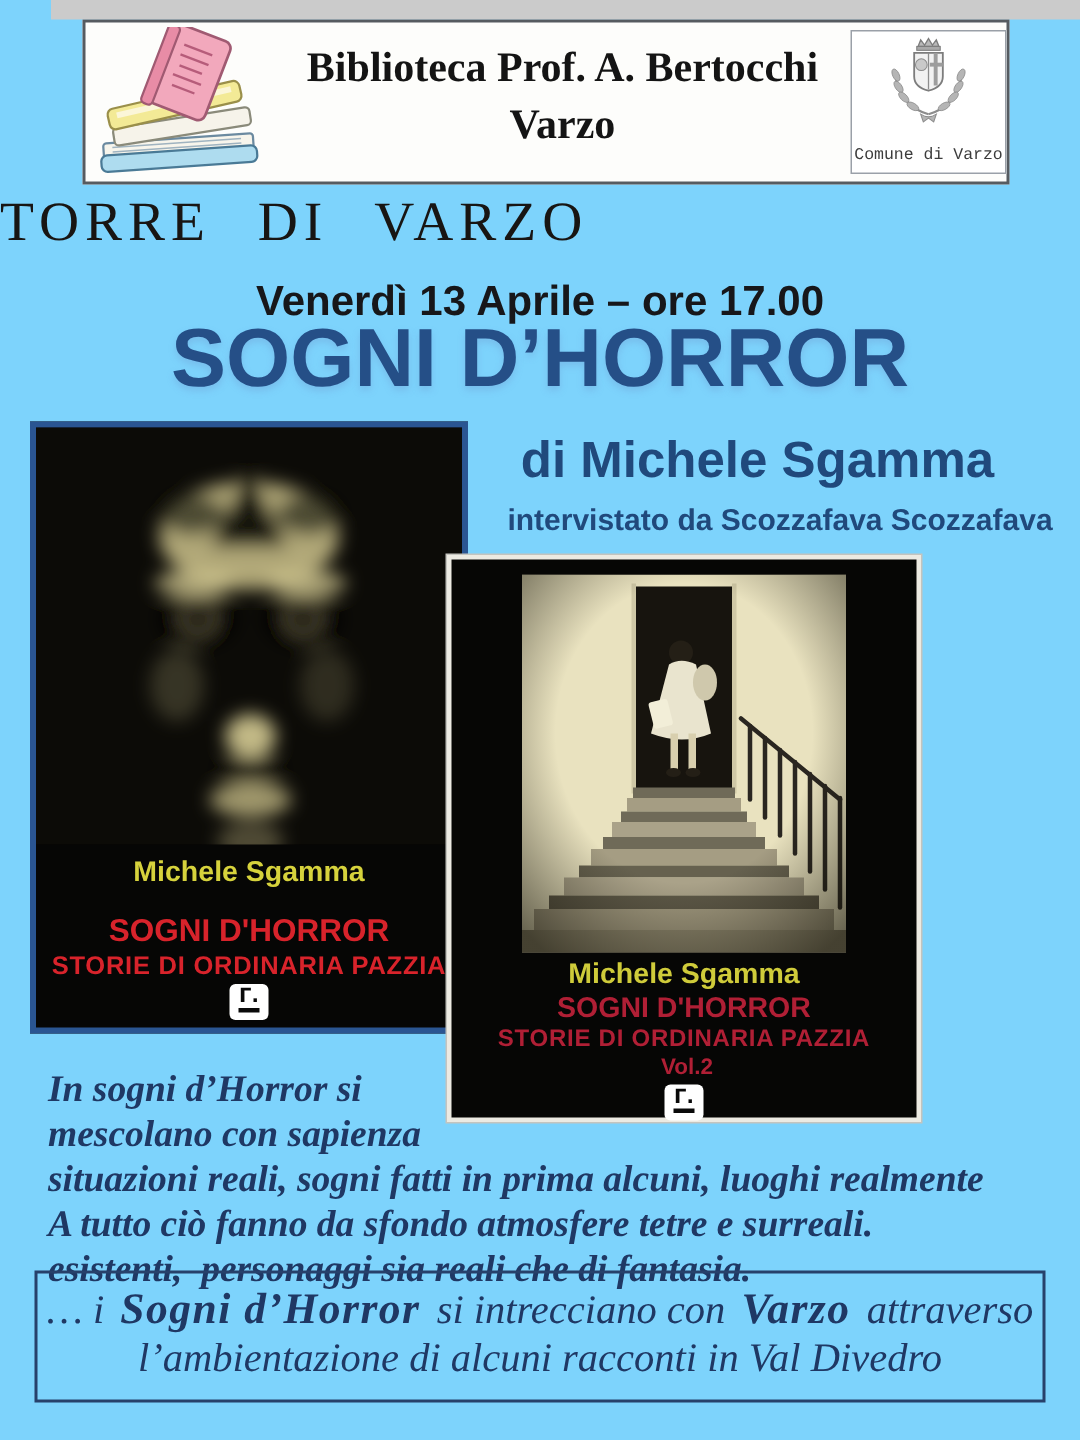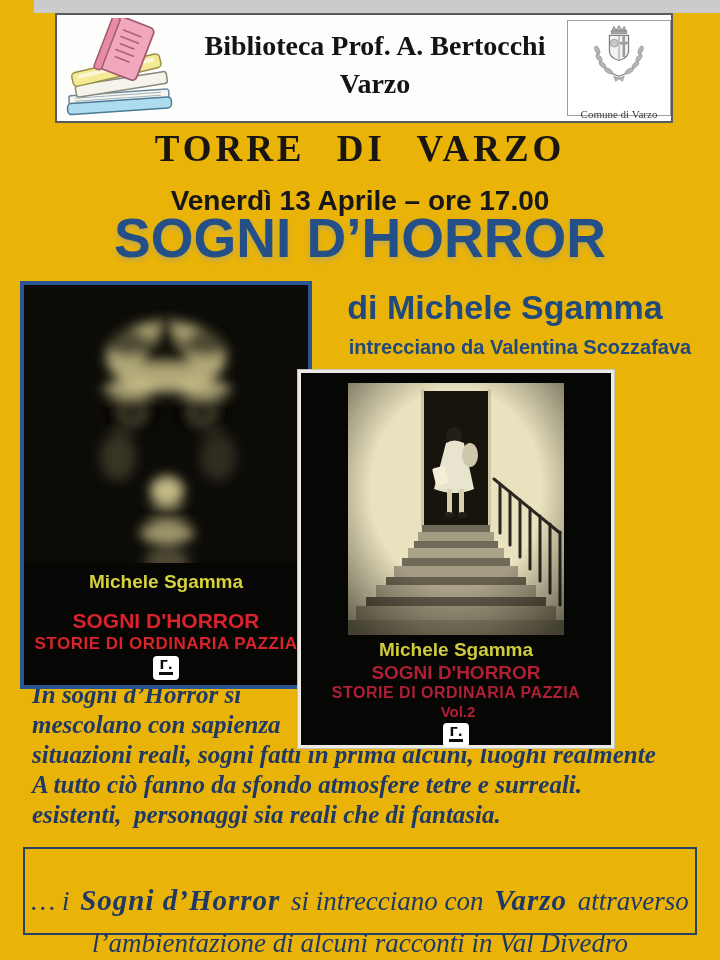--- a/index.html
+++ b/index.html
@@ -1,33 +1,33 @@
 <!DOCTYPE html>
 <html><head>
 <meta charset="utf-8">
 <style>
   html,body{margin:0;padding:0;background:#888;}
-  .poster{position:relative;width:720px;height:960px;margin:0 auto;background:#eab308;overflow:hidden;
+  .poster{position:relative;width:720px;height:960px;margin:0 auto;background:#7dd3fc;overflow:hidden;
           font-family:"Liberation Sans",sans-serif;}
   
   .top-strip{position:absolute;left:34px;top:0;width:686px;height:13px;background:#cbcbcb;}
   
   .header-box{position:absolute;left:55px;top:13px;width:618px;height:110px;box-sizing:border-box;
               border:2px solid #565b60;background:#fdfdfb;}
   .books-wrap{position:absolute;left:6px;top:3px;width:122px;height:100px;}
   .header-title{position:absolute;left:128px;top:12px;width:380px;text-align:center;
                 font-family:"Liberation Serif",serif;font-weight:bold;color:#141414;
                 font-size:28px;line-height:38px;}
   .arms-box{position:absolute;right:0px;top:5px;width:104px;height:96px;box-sizing:border-box;
             border:1px solid #9aa0a8;background:#ffffff;text-align:center;}
   .arms-wrap{width:70px;height:66px;margin:3px auto 0 auto;}
-  .arms-caption{font-family:Liberation Serif, serif;font-size:11px;color:#3c3c3c;margin-top:18px;}
-  
-  .venue{position:absolute;left:0;top:127px;width:720px;text-align:center;
-         font-family:"Liberation Serif",serif;font-weight:bold;font-size:37px;color:#181513;
+  .arms-caption{font-family:Liberation Mono, monospace;font-size:11px;color:#3c3c3c;margin-top:8px;}
+  
+  .venue{position:absolute;left:0;top:127px;width:720px;
+         font-family:"Liberation Serif",serif;font-weight:normal;font-size:37px;color:#181513;
          letter-spacing:4px;word-spacing:18px;}
   .datetime{position:absolute;left:0;top:185px;width:720px;text-align:center;
             font-weight:bold;font-size:28px;color:#17171a;}
   .main-title{position:absolute;left:0;top:206px;width:720px;text-align:center;
               font-weight:bold;font-size:55px;color:#254f87;letter-spacing:0px;
               text-shadow:0 3px 5px rgba(110,150,205,0.35);}
   .byline{position:absolute;left:320px;top:288px;width:370px;text-align:center;
           font-weight:bold;font-size:34px;color:#20497c;}
   .interviewer{position:absolute;left:330px;top:336px;width:380px;text-align:center;
                font-weight:bold;font-size:20px;color:#20497c;}
@@ -46,29 +46,29 @@
   .c2-title {position:absolute;left:0;top:289px;width:100%;font-weight:bold;font-size:19px;color:#b01f35;}
   .c2-sub   {position:absolute;left:0;top:311px;width:100%;font-weight:bold;font-size:16px;color:#b01f35;letter-spacing:0.5px;}
   .c2-vol   {position:absolute;left:2px;top:330px;width:100%;font-weight:bold;font-size:15px;color:#b01f35;}
   .c2-logo  {position:absolute;left:0;top:350px;width:100%;}
   .pub-logo{display:inline-block;width:26px;height:24px;background:#ffffff;border-radius:4px;
             text-align:center;vertical-align:top;}
   .pub-logo .glyph{display:block;font-family:"DejaVu Sans",sans-serif;font-weight:bold;
                    font-size:13px;line-height:15px;color:#0a0a0a;margin-top:1px;}
   .pub-logo .bar{display:block;width:14px;height:3px;background:#0a0a0a;margin:0 auto;}
   
-  .description{position:absolute;left:32px;top:680px;width:680px;
+  .description{position:absolute;left:32px;top:712px;width:680px;
                font-family:"Liberation Serif",serif;font-style:italic;font-weight:bold;
                font-size:25px;line-height:30px;color:#1f3864;}
   .description .dline{white-space:pre;}
   
   .footer-box{position:absolute;left:23px;top:847px;width:674px;height:88px;box-sizing:border-box;
               border:2px solid #27416b;text-align:center;color:#1f3864;
               font-family:"Liberation Serif",serif;font-style:italic;font-size:27px;}
-  .footer-line1{margin-top:26px;line-height:50px;}
+  .footer-line1{margin-top:9px;line-height:30px;}
   .footer-line2{line-height:34px;}
   .footer-box .emph{font-weight:bold;font-size:29px;letter-spacing:1px;margin:0 4px;}
 </style>
 </head>
 <body>
 
 <div class="poster">
 
   <div class="top-strip"></div>
 
@@ -140,21 +140,21 @@
         </svg>
       </div>
       <div class="arms-caption">Comune di Varzo</div>
     </div>
   </div>
 
   <div class="venue">TORRE DI VARZO</div>
   <div class="datetime">Venerdì 13 Aprile – ore 17.00</div>
   <div class="main-title">SOGNI D’HORROR</div>
   <div class="byline">di Michele Sgamma</div>
-  <div class="interviewer">intrecciano da Valentina Scozzafava</div>
+  <div class="interviewer">intervistato da Scozzafava Scozzafava</div>
 
   <div class="cover cover1">
     <div class="cover-art">
       <svg width="284" height="278" viewBox="0 0 284 278">
         <rect x="0" y="0" width="284" height="278" fill="#0c0b07"></rect>
         <defs>
             <filter id="blur1" x="-30%" y="-30%" width="160%" height="160%">
               <feGaussianBlur stdDeviation="6"></feGaussianBlur>
             </filter>
           </defs>

